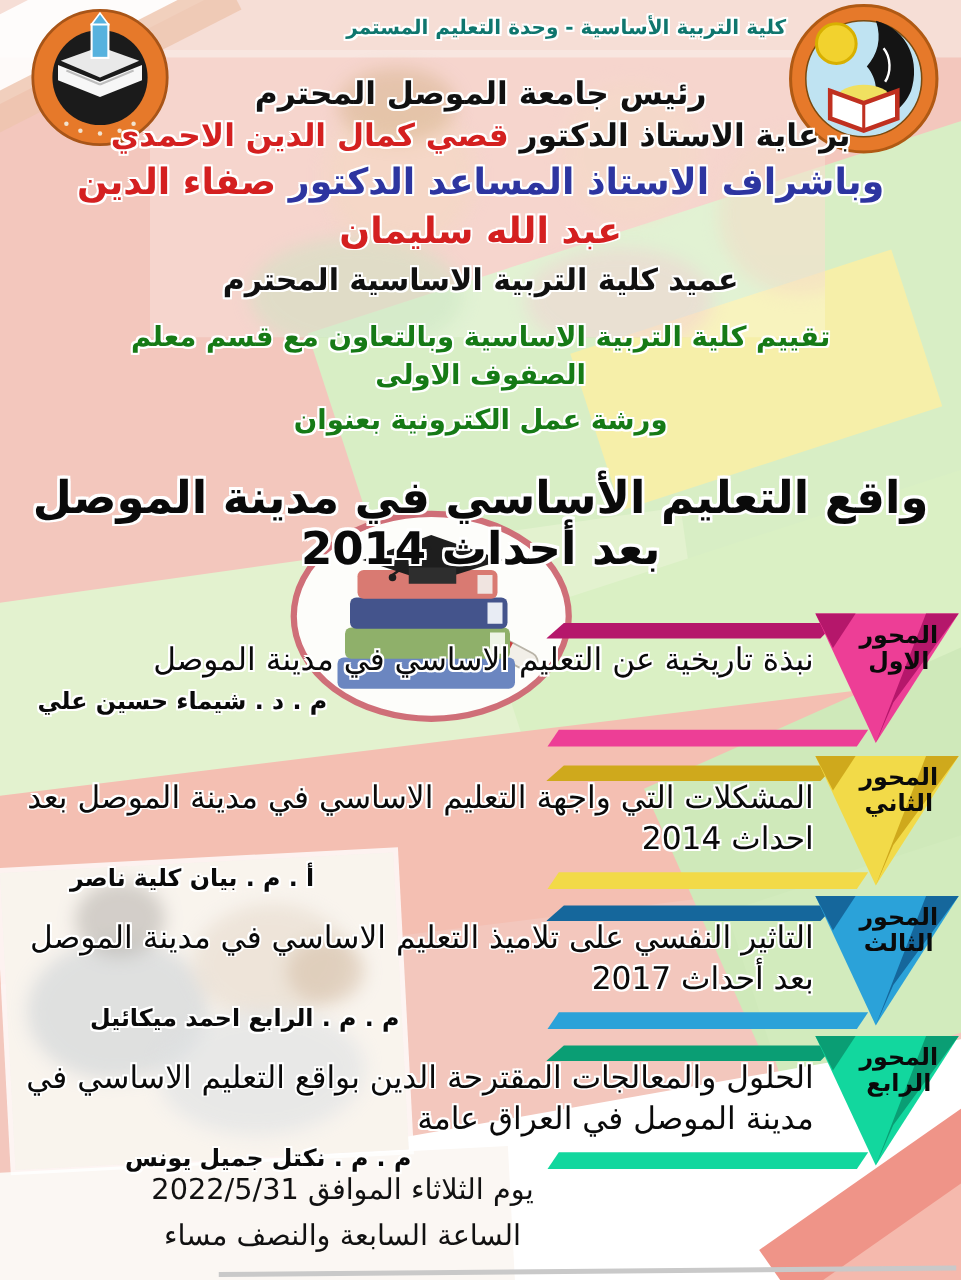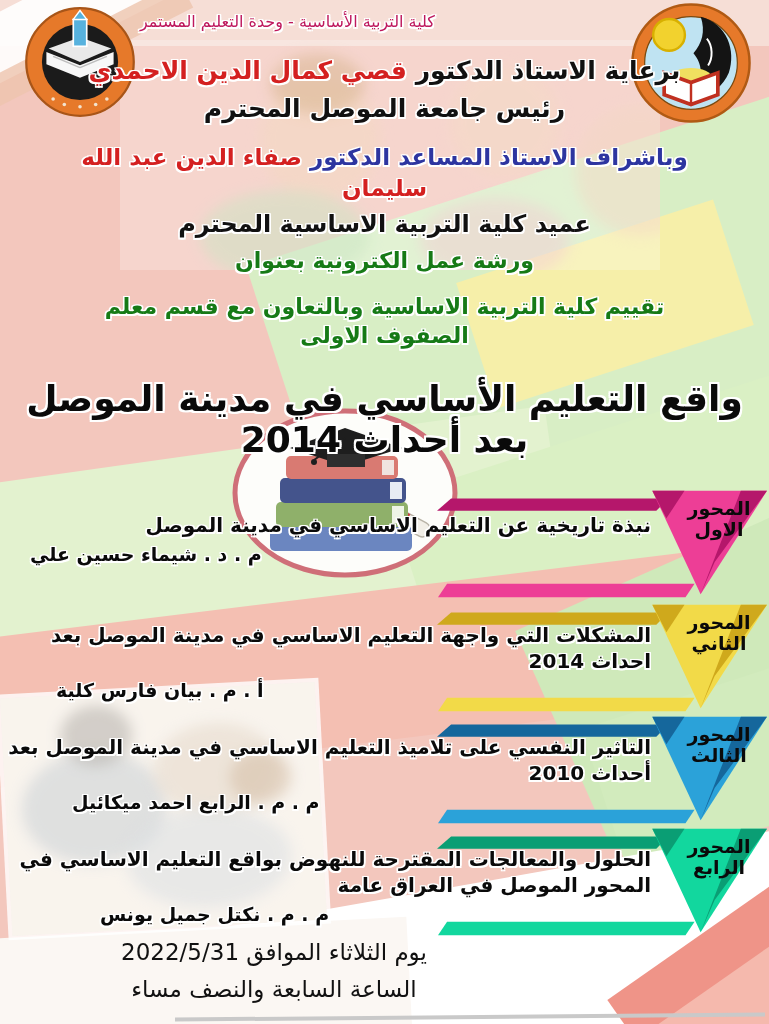--- a/index.html
+++ b/index.html
@@ -40,30 +40,30 @@
   .f3{left:58px;top:12px;width:72px;height:60px;background:#6e6a66;opacity:.5;}
   .f4{left:118px;top:120px;width:165px;height:100px;background:#c2cdd8;opacity:.55;}
   .f5{left:225px;top:66px;width:62px;height:52px;background:#b08860;opacity:.5;}
   .fwash{position:absolute;inset:0;background:rgba(250,246,240,.45);}
   
   .ow{text-shadow:-1.5px -1.5px 0 #fff,1.5px -1.5px 0 #fff,-1.5px 1.5px 0 #fff,1.5px 1.5px 0 #fff,
       0 -1.5px 0 #fff,0 1.5px 0 #fff,-1.5px 0 0 #fff,1.5px 0 0 #fff;}
   .ow2{text-shadow:-2px -2px 0 #fff,2px -2px 0 #fff,-2px 2px 0 #fff,2px 2px 0 #fff,
       0 -2px 0 #fff,0 2px 0 #fff,-2px 0 0 #fff,2px 0 0 #fff;}
   
-  .top-note{position:absolute;top:12px;left:140px;right:140px;text-align:left;
-    font-size:16px;font-weight:400;color:#be185d;z-index:3;}
+  .top-note{position:absolute;top:12px;left:140px;right:140px;text-align:right;
+    font-size:16px;font-weight:700;color:#0f766e;z-index:3;}
   .logo{position:absolute;z-index:3;}
   .logo-left{left:24px;top:6px;width:112px;height:112px;}
   .logo-right{right:14px;top:2px;width:128px;height:122px;}
   .header{position:absolute;top:54px;left:58px;right:58px;text-align:center;z-index:3;color:#111;}
   .h-line{font-weight:700;line-height:1.35;}
   .l1{font-size:25px;}
   .l2{font-size:25px;margin-top:4px;}
-  .l3{font-size:23px;margin-top:16px;}
+  .l3{font-size:29px;margin-top:0;}
   .l4{font-size:24px;margin-top:4px;}
   .l5{font-size:22px;margin-top:16px;}
   .l6{font-size:22px;margin-top:6px;}
   .red{color:#d42020;}
   .blue{color:#2d35a0;}
   .green{color:#167a16;}
   .main-title{position:absolute;top:378px;left:8px;right:8px;text-align:center;z-index:3;
     font-size:36px;font-weight:700;color:#0a0a0a;}
   
   .emblem{position:absolute;left:232px;top:408px;width:226px;height:170px;z-index:1;}
@@ -73,21 +73,21 @@
   .s2{top:600px;height:112px;}
   .s3{top:712px;height:112px;}
   .s4{top:824px;height:106px;}
   .marker{position:absolute;right:0;top:2px;width:332px;height:112px;}
   .mk-main{fill:var(--c);}
   .mk-dark{fill:var(--cd);}
   .axis-label{position:absolute;right:4px;top:12px;width:92px;text-align:center;
     font-size:19px;font-weight:700;color:#0a0a0a;line-height:1.12;}
   .axis-label span{display:block;}
   .axis-topic{position:relative;padding:22px 118px 0 8px;text-align:right;
-    font-size:20px;font-weight:700;color:#0a0a0a;line-height:1.3;}
+    font-size:25px;font-weight:400;color:#0a0a0a;line-height:1.3;}
   .axis-presenter{position:relative;padding-top:5px;text-align:left;
     font-size:19px;font-weight:700;color:#0a0a0a;}
   .s1 .axis-presenter{padding-left:30px;}
   .s2 .axis-presenter{padding-left:56px;}
   .s3 .axis-presenter{padding-left:72px;}
   .s4 .axis-presenter{padding-left:100px;}
   .s1 .axis-topic{padding-top:26px;}
   
   .footer{position:absolute;top:934px;left:14px;width:520px;text-align:center;z-index:3;
     color:#111;font-weight:400;}
@@ -156,32 +156,32 @@
     <path d="M58,12 C80,18 87,40 81,58 C75,72 62,79 52,74 C61,62 59,50 52,42 C59,34 62,24 58,12 Z" fill="#141414"></path>
     <path d="M63,30 C68,36 68,46 64,52" stroke="#ffffff" stroke-width="1.6" fill="none"></path>
     <ellipse cx="50" cy="62" rx="17" ry="8" fill="#f0e060"></ellipse>
     <path d="M28,58 L50,66 L72,58 L72,76 L50,84 L28,76 Z" fill="#ffffff" stroke="#c03020" stroke-width="3"></path>
     <path d="M50,66 L50,84" stroke="#c03020" stroke-width="2"></path>
   </svg>
 
   <div class="top-note ow" dir="rtl">كلية التربية الأساسية - وحدة التعليم المستمر</div>
 
   <div class="header" dir="rtl">
+    <div class="h-line l2 ow">رئيس جامعة الموصل المحترم</div>
     <div class="h-line l1">
       <span class="ow">برعاية الاستاذ الدكتور</span>
       <span class="red ow">قصي كمال الدين الاحمدي</span>
     </div>
-    <div class="h-line l2 ow">رئيس جامعة الموصل المحترم</div>
     <div class="h-line l3">
       <span class="blue ow">وباشراف الاستاذ المساعد الدكتور</span>
       <span class="red ow">صفاء الدين عبد الله سليمان</span>
     </div>
     <div class="h-line l4 ow">عميد كلية التربية الاساسية المحترم</div>
+    <div class="h-line l5 green ow">تقييم كلية التربية الاساسية وبالتعاون مع قسم معلم الصفوف الاولى</div>
     <div class="h-line l6 green ow">ورشة عمل الكترونية بعنوان</div>
-    <div class="h-line l5 green ow">تقييم كلية التربية الاساسية وبالتعاون مع قسم معلم الصفوف الاولى</div>
   </div>
 
   <div class="main-title ow2" dir="rtl">واقع التعليم الأساسي في مدينة الموصل بعد أحداث 2014</div>
 
   <svg class="emblem" viewBox="0 0 226 170">
     <ellipse cx="113" cy="85" rx="110" ry="82" fill="#fdfdfa" stroke="#cf6f78" stroke-width="5"></ellipse>
     <g transform="rotate(28 172 112)">
       <rect x="146" y="104" width="54" height="15" rx="7" fill="#f2efe8" stroke="#b9b4a8" stroke-width="1.5"></rect>
       <rect x="166" y="104" width="9" height="15" fill="#c84040"></rect>
     </g>
@@ -220,52 +220,52 @@
       <polygon class="mk-main" points="214,3 328,3 262,112"></polygon>
       <polygon class="mk-dark" points="302,3 328,3 276,78 262,112"></polygon>
       <polygon class="mk-dark" points="214,3 246,3 228,32"></polygon>
       <polygon class="mk-main" points="10,101 256,101 247,115 1,115"></polygon>
     </svg>
     <div class="axis-label" dir="rtl">
       <span>المحور</span>
       <span>الثاني</span>
     </div>
     <div class="axis-topic ow" dir="rtl">المشكلات التي واجهة التعليم الاساسي في مدينة الموصل بعد احداث 2014</div>
-    <div class="axis-presenter ow" dir="rtl">أ . م . بيان فارس كلية</div>
+    <div class="axis-presenter ow" dir="rtl">أ . م . بيان كلية ناصر</div>
   </div>
 
   <div class="axis-section s3" style="--c: #2ba2d9; --cd: #15679c;">
     <svg class="marker" viewBox="0 0 330 118" preserveAspectRatio="none">
       <polygon class="mk-dark" points="0,24 218,24 230,11 14,11"></polygon>
       <polygon class="mk-main" points="214,3 328,3 262,112"></polygon>
       <polygon class="mk-dark" points="302,3 328,3 276,78 262,112"></polygon>
       <polygon class="mk-dark" points="214,3 246,3 228,32"></polygon>
       <polygon class="mk-main" points="10,101 256,101 247,115 1,115"></polygon>
     </svg>
     <div class="axis-label" dir="rtl">
       <span>المحور</span>
       <span>الثالث</span>
     </div>
-    <div class="axis-topic ow" dir="rtl">التاثير النفسي على تلاميذ التعليم الاساسي في مدينة الموصل بعد أحداث 2010</div>
+    <div class="axis-topic ow" dir="rtl">التاثير النفسي على تلاميذ التعليم الاساسي في مدينة الموصل بعد أحداث 2017</div>
     <div class="axis-presenter ow" dir="rtl">م . م . الرابع احمد ميكائيل</div>
   </div>
 
   <div class="axis-section s4" style="--c: #12d79e; --cd: #0a9e74;">
     <svg class="marker" viewBox="0 0 330 118" preserveAspectRatio="none">
       <polygon class="mk-dark" points="0,24 218,24 230,11 14,11"></polygon>
       <polygon class="mk-main" points="214,3 328,3 262,112"></polygon>
       <polygon class="mk-dark" points="302,3 328,3 276,78 262,112"></polygon>
       <polygon class="mk-dark" points="214,3 246,3 228,32"></polygon>
       <polygon class="mk-main" points="10,101 256,101 247,115 1,115"></polygon>
     </svg>
     <div class="axis-label" dir="rtl">
       <span>المحور</span>
       <span>الرابع</span>
     </div>
-    <div class="axis-topic ow" dir="rtl">الحلول والمعالجات المقترحة للنهوض بواقع التعليم الاساسي في المحور الموصل في العراق عامة</div>
+    <div class="axis-topic ow" dir="rtl">الحلول والمعالجات المقترحة الدين بواقع التعليم الاساسي في مدينة الموصل في العراق عامة</div>
     <div class="axis-presenter ow" dir="rtl">م . م . نكتل جميل يونس</div>
   </div>
 
   <div class="footer">
     <div class="f-line" dir="rtl">يوم الثلاثاء الموافق 2022/5/31</div>
     <div class="f-line" dir="rtl">الساعة السابعة والنصف مساء</div>
   </div>
 
 </div>
 

